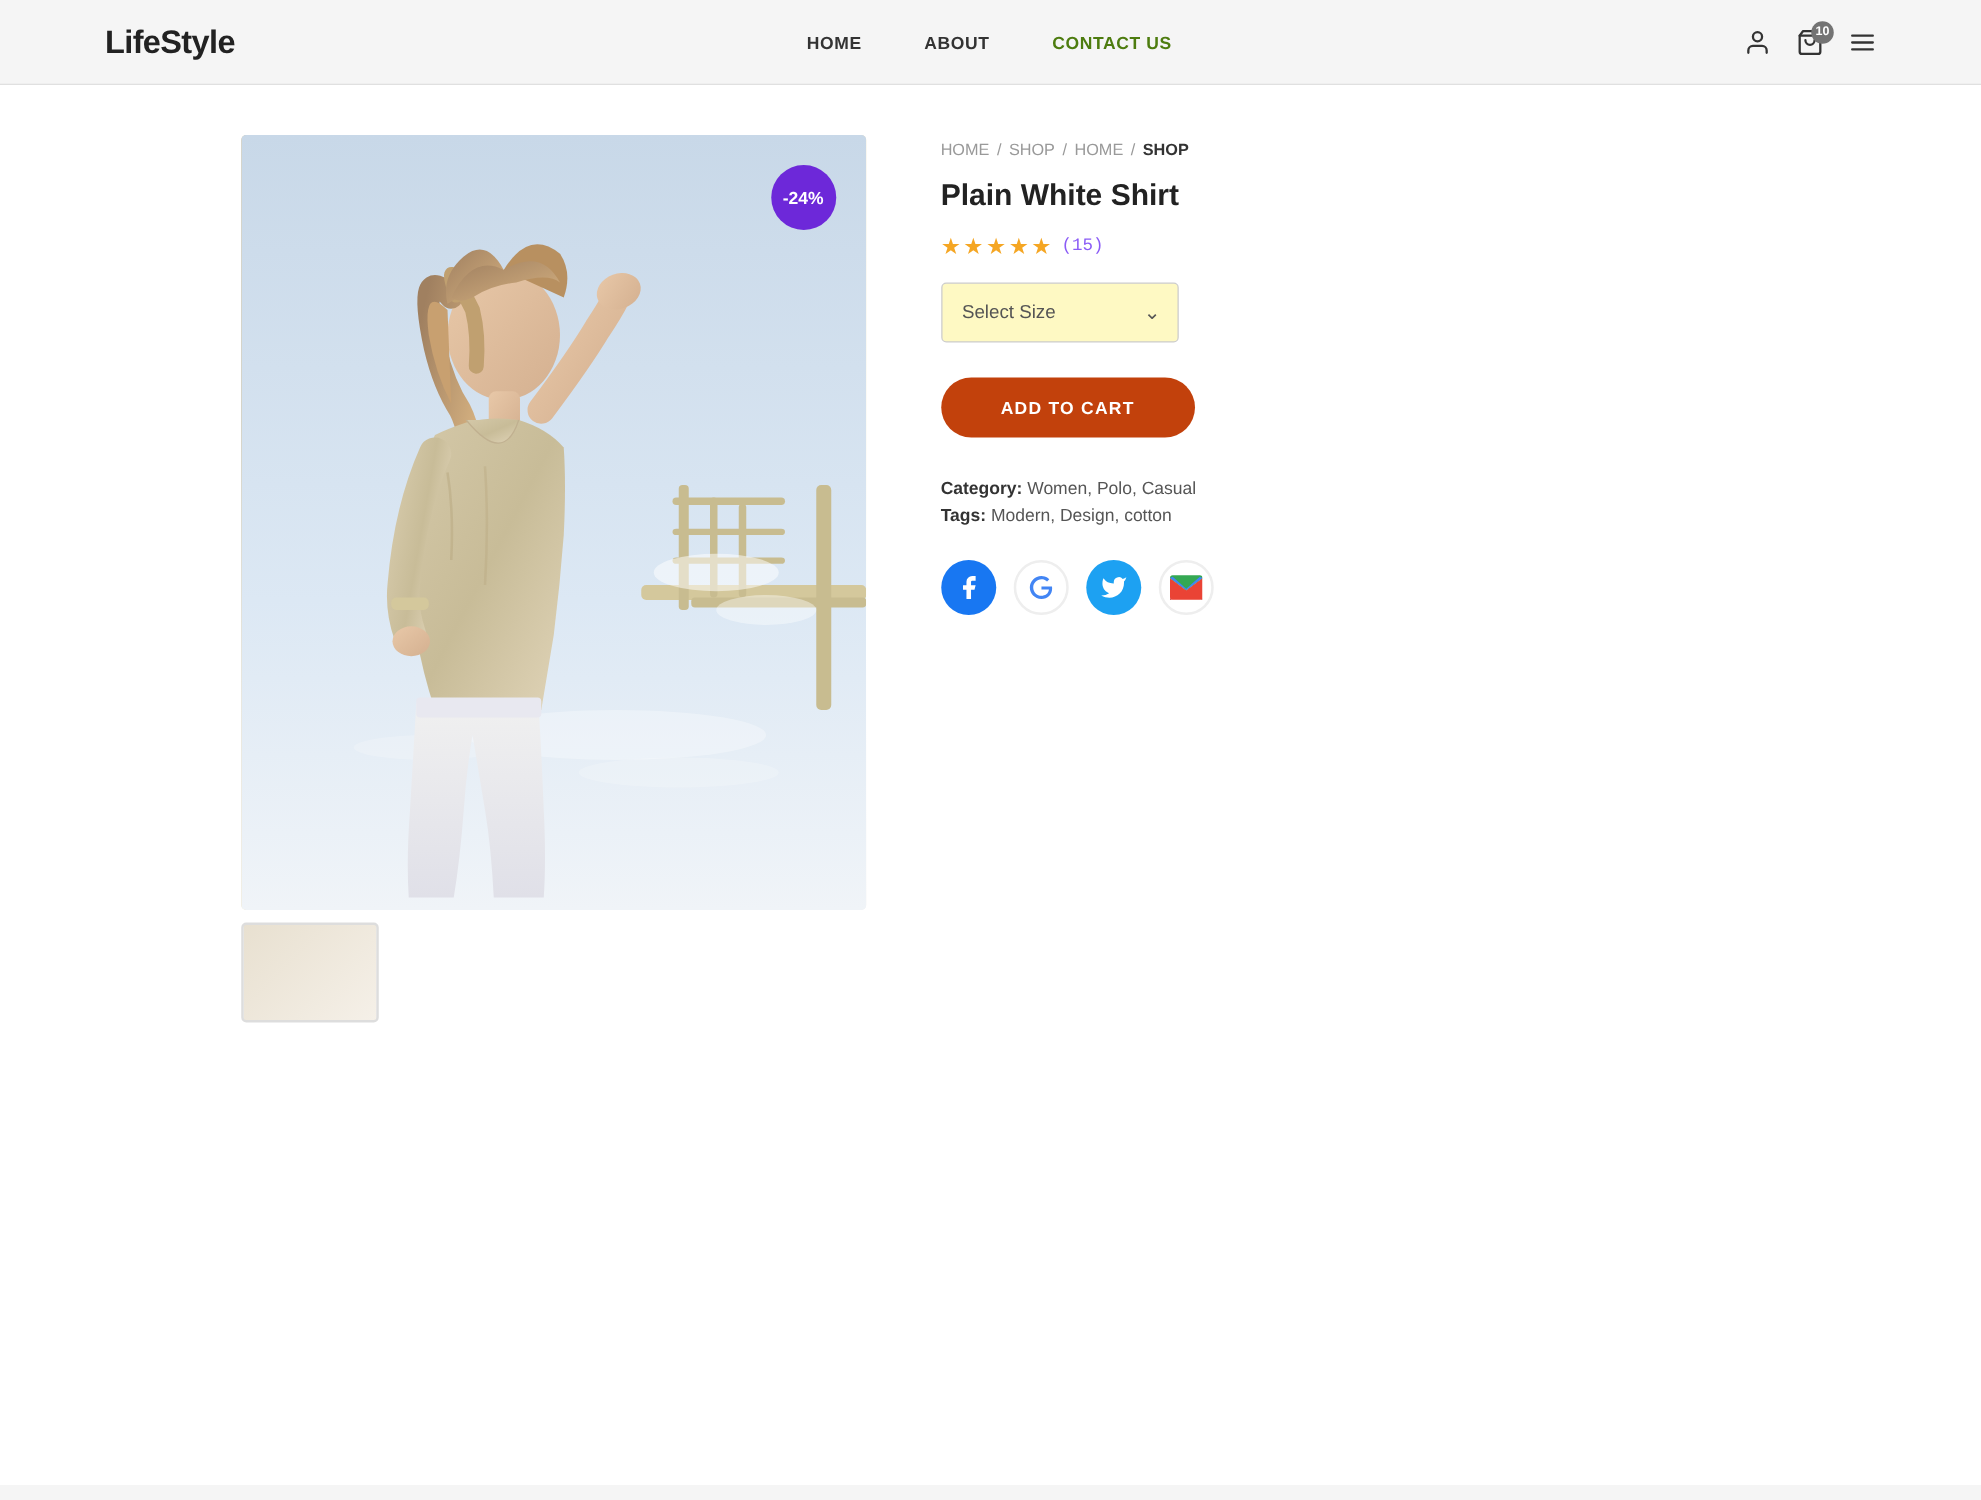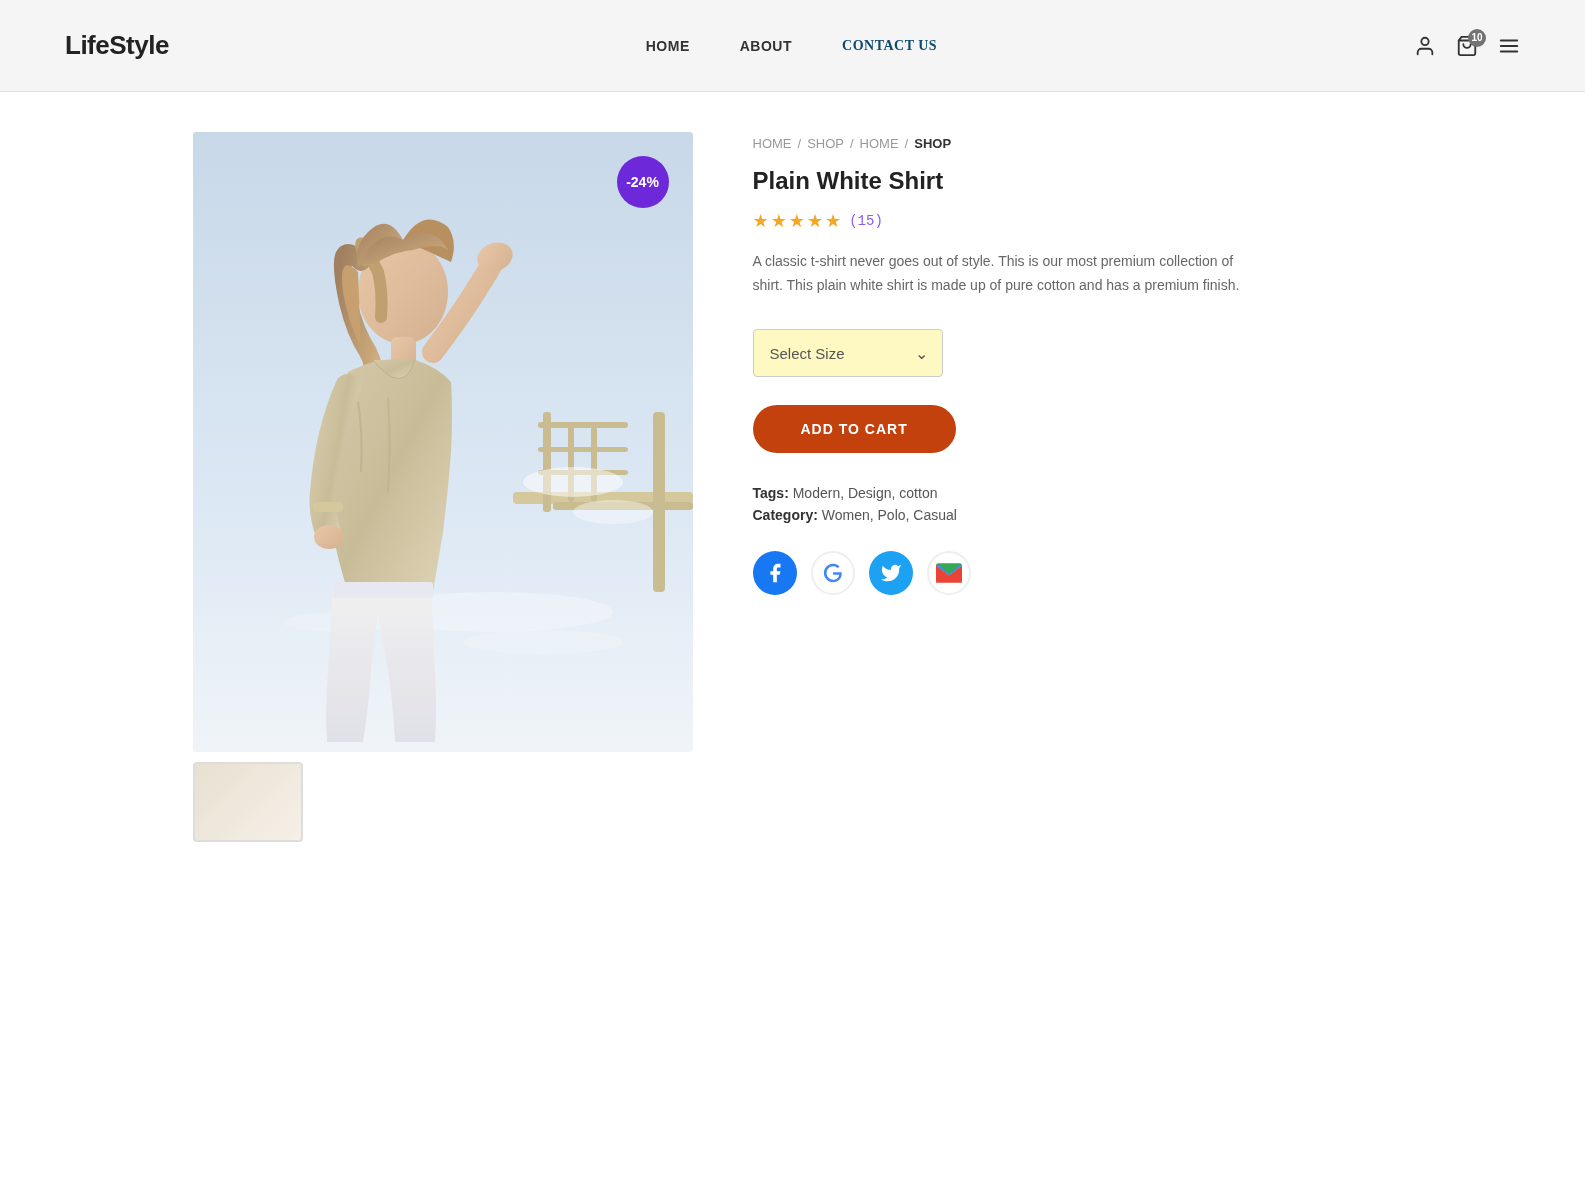--- a/index.html
+++ b/index.html
@@ -5,22 +5,22 @@
     * { margin: 0; padding: 0; box-sizing: border-box; }
     body { font-family: -apple-system, BlinkMacSystemFont, 'Segoe UI', sans-serif; background: #f5f5f5; color: #333; }
 
     
     header {
       background: #f5f5f5;
       border-bottom: 1px solid #e0e0e0;
       display: flex;
       align-items: center;
       justify-content: space-between;
-      padding: 0 65px;
-      height: 92px;
+      padding: 0 84px;
+      height: 68px;
     }
     .logo {
       font-size: 26px;
       font-weight: 700;
       color: #222;
       letter-spacing: -0.5px;
     }
     nav {
       display: flex;
       gap: 50px;
@@ -28,22 +28,21 @@
     }
     .nav-link {
       font-size: 14px;
       font-weight: 600;
       color: #333;
       text-decoration: none;
       letter-spacing: 0.5px;
       cursor: pointer;
     }
     .nav-link.active {
-      color: #0c4a6e;
-      font-family: Liberation Serif, serif;
+      color: #4d7c0f;
     }
     .header-icons {
       display: flex;
       align-items: center;
       gap: 20px;
     }
     .icon-btn {
       background: none;
       border: none;
       cursor: pointer;
@@ -440,21 +439,20 @@
           <span class="star">★</span>
           <span class="star">★</span>
           <span class="star half">★</span>
         </div>
         <span class="review-count">(15)</span>
       </div>
 
       
 
       
-      <p class="product-description">A classic t-shirt never goes out of style. This is our most premium collection of shirt. This plain white shirt is made up of pure cotton and has a premium finish.</p>
 
       
       <div class="size-select-wrapper">
         <select>
           <option>Select Size</option>
           <option>XS</option>
           <option>S</option>
           <option>M</option>
           <option>L</option>
           <option>XL</option>
@@ -462,26 +460,26 @@
         </select>
         <span class="size-chevron">⌄</span>
       </div>
 
       
       <button class="add-to-cart-btn">ADD TO CART</button>
 
       
       <div class="product-meta">
         <div class="meta-row">
+          <strong>Category:</strong>
+          <span>Women, Polo, Casual</span>
+        </div>
+        <div class="meta-row">
           <strong>Tags:</strong>
           <span>Modern, Design, cotton</span>
-        </div>
-        <div class="meta-row">
-          <strong>Category:</strong>
-          <span>Women, Polo, Casual</span>
         </div>
       </div>
 
       
       <div class="social-icons">
 
         <a class="social-icon social-facebook" href="#" title="Share on Facebook">
           <svg width="22" height="22" viewBox="0 0 24 24" fill="white">
             <path d="M18 2h-3a5 5 0 0 0-5 5v3H7v4h3v8h4v-8h3l1-4h-4V7a1 1 0 0 1 1-1h3z"></path>
           </svg>

